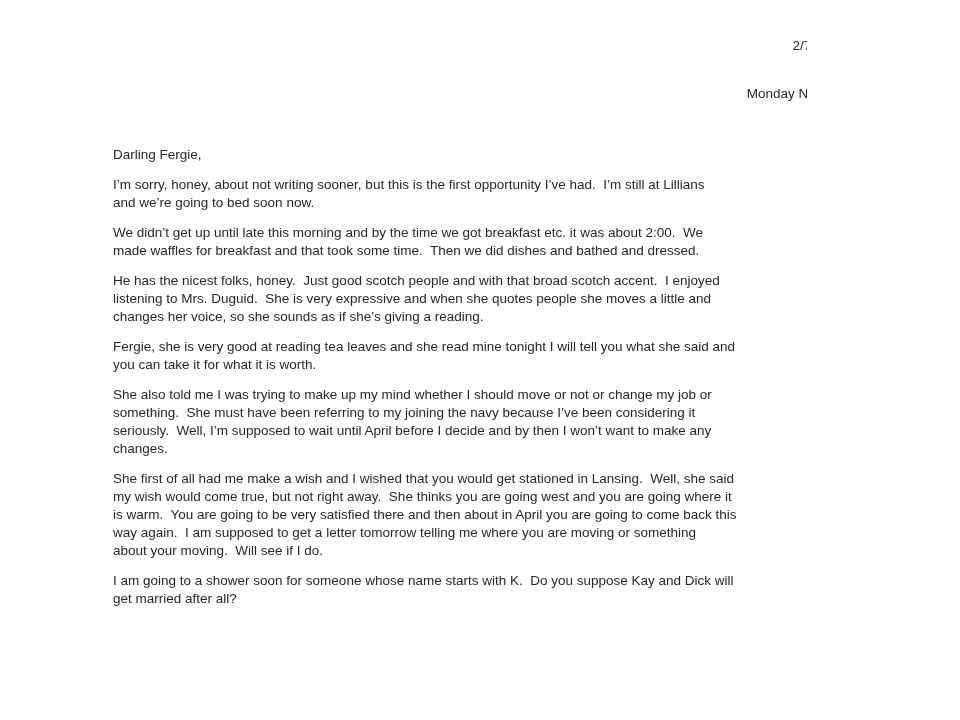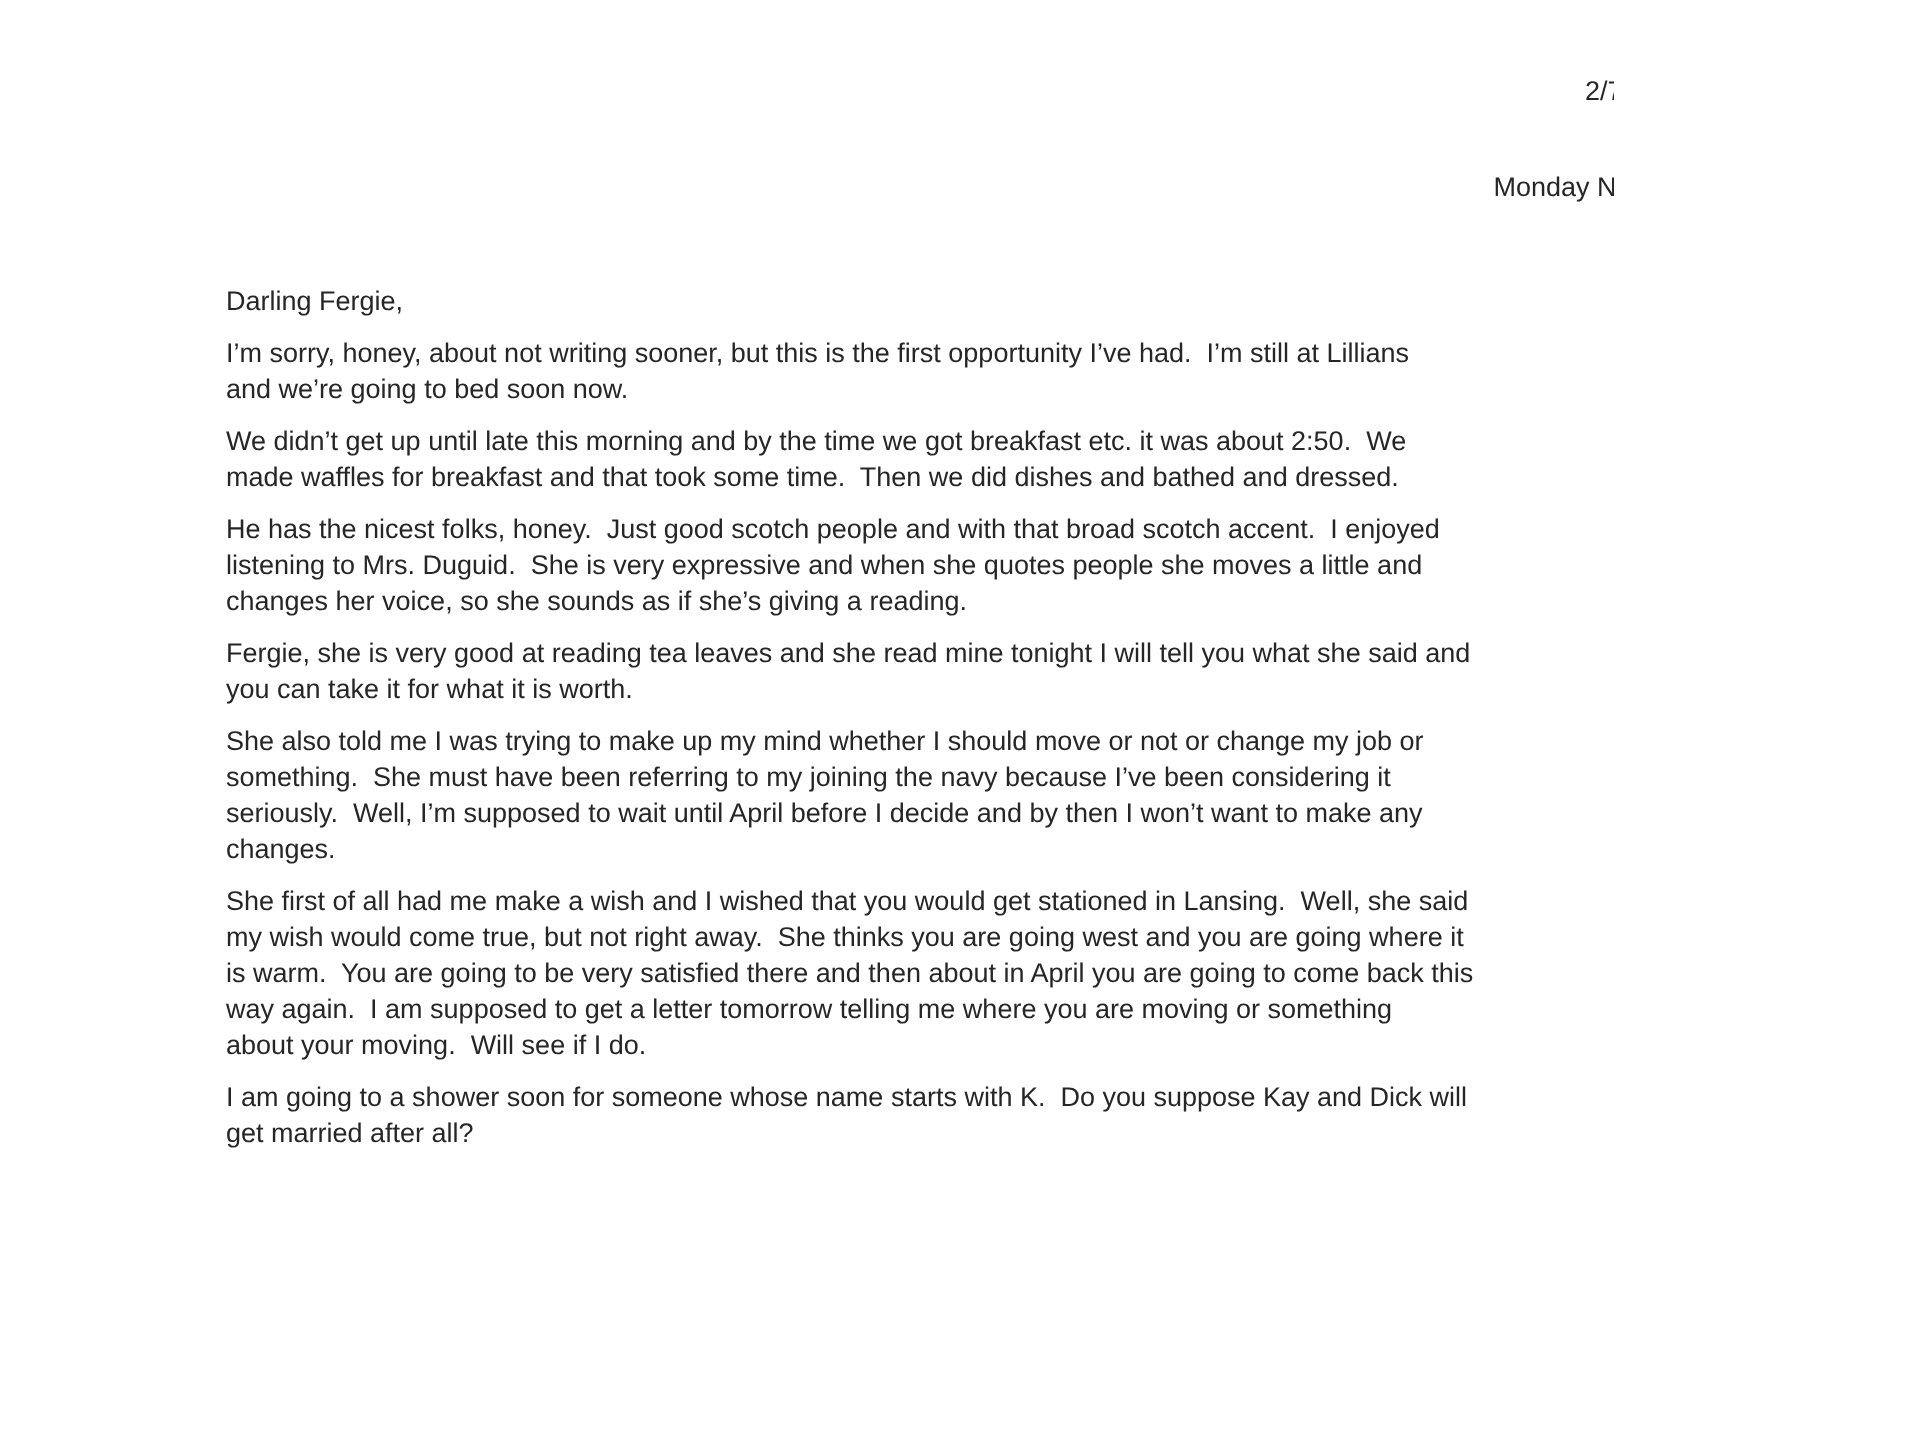--- a/index.html
+++ b/index.html
@@ -29,40 +29,40 @@
     line-height: 16px;
     margin: 0 0 8px 0;
     white-space: pre-wrap;
   }
   .dateline div {
     margin: 0;
   }
   .para {
     font-size: 13.5px;
     line-height: 18px;
-    margin: 0 0 8px 0;
+    margin: 12px 0 8px 0;
     white-space: pre-wrap;
   }
 </style>
 </head>
 <body>
 
 <div class="page">
   <div class="content">
 
     <div class="dateline">
       <div>2/7/43</div>
       <div>Monday Night</div>
     </div>
 
     <p class="para">Darling Fergie,</p>
 
     <p class="para">I’m sorry, honey, about not writing sooner, but this is the first opportunity I’ve had.  I’m still at Lillians
 and we’re going to bed soon now.</p>
-    <p class="para">We didn’t get up until late this morning and by the time we got breakfast etc. it was about 2:50.  We
+    <p class="para">We didn’t get up until late this morning and by the time we got breakfast etc. it was about 2:00.  We
 made waffles for breakfast and that took some time.  Then we did dishes and bathed and dressed.</p>
     <p class="para">He has the nicest folks, honey.  Just good scotch people and with that broad scotch accent.  I enjoyed
 listening to Mrs. Duguid.  She is very expressive and when she quotes people she moves a little and
 changes her voice, so she sounds as if she’s giving a reading.</p>
     <p class="para">Fergie, she is very good at reading tea leaves and she read mine tonight I will tell you what she said and
 you can take it for what it is worth.</p>
     <p class="para">She also told me I was trying to make up my mind whether I should move or not or change my job or
 something.  She must have been referring to my joining the navy because I’ve been considering it
 seriously.  Well, I’m supposed to wait until April before I decide and by then I won’t want to make any
 changes.</p>

